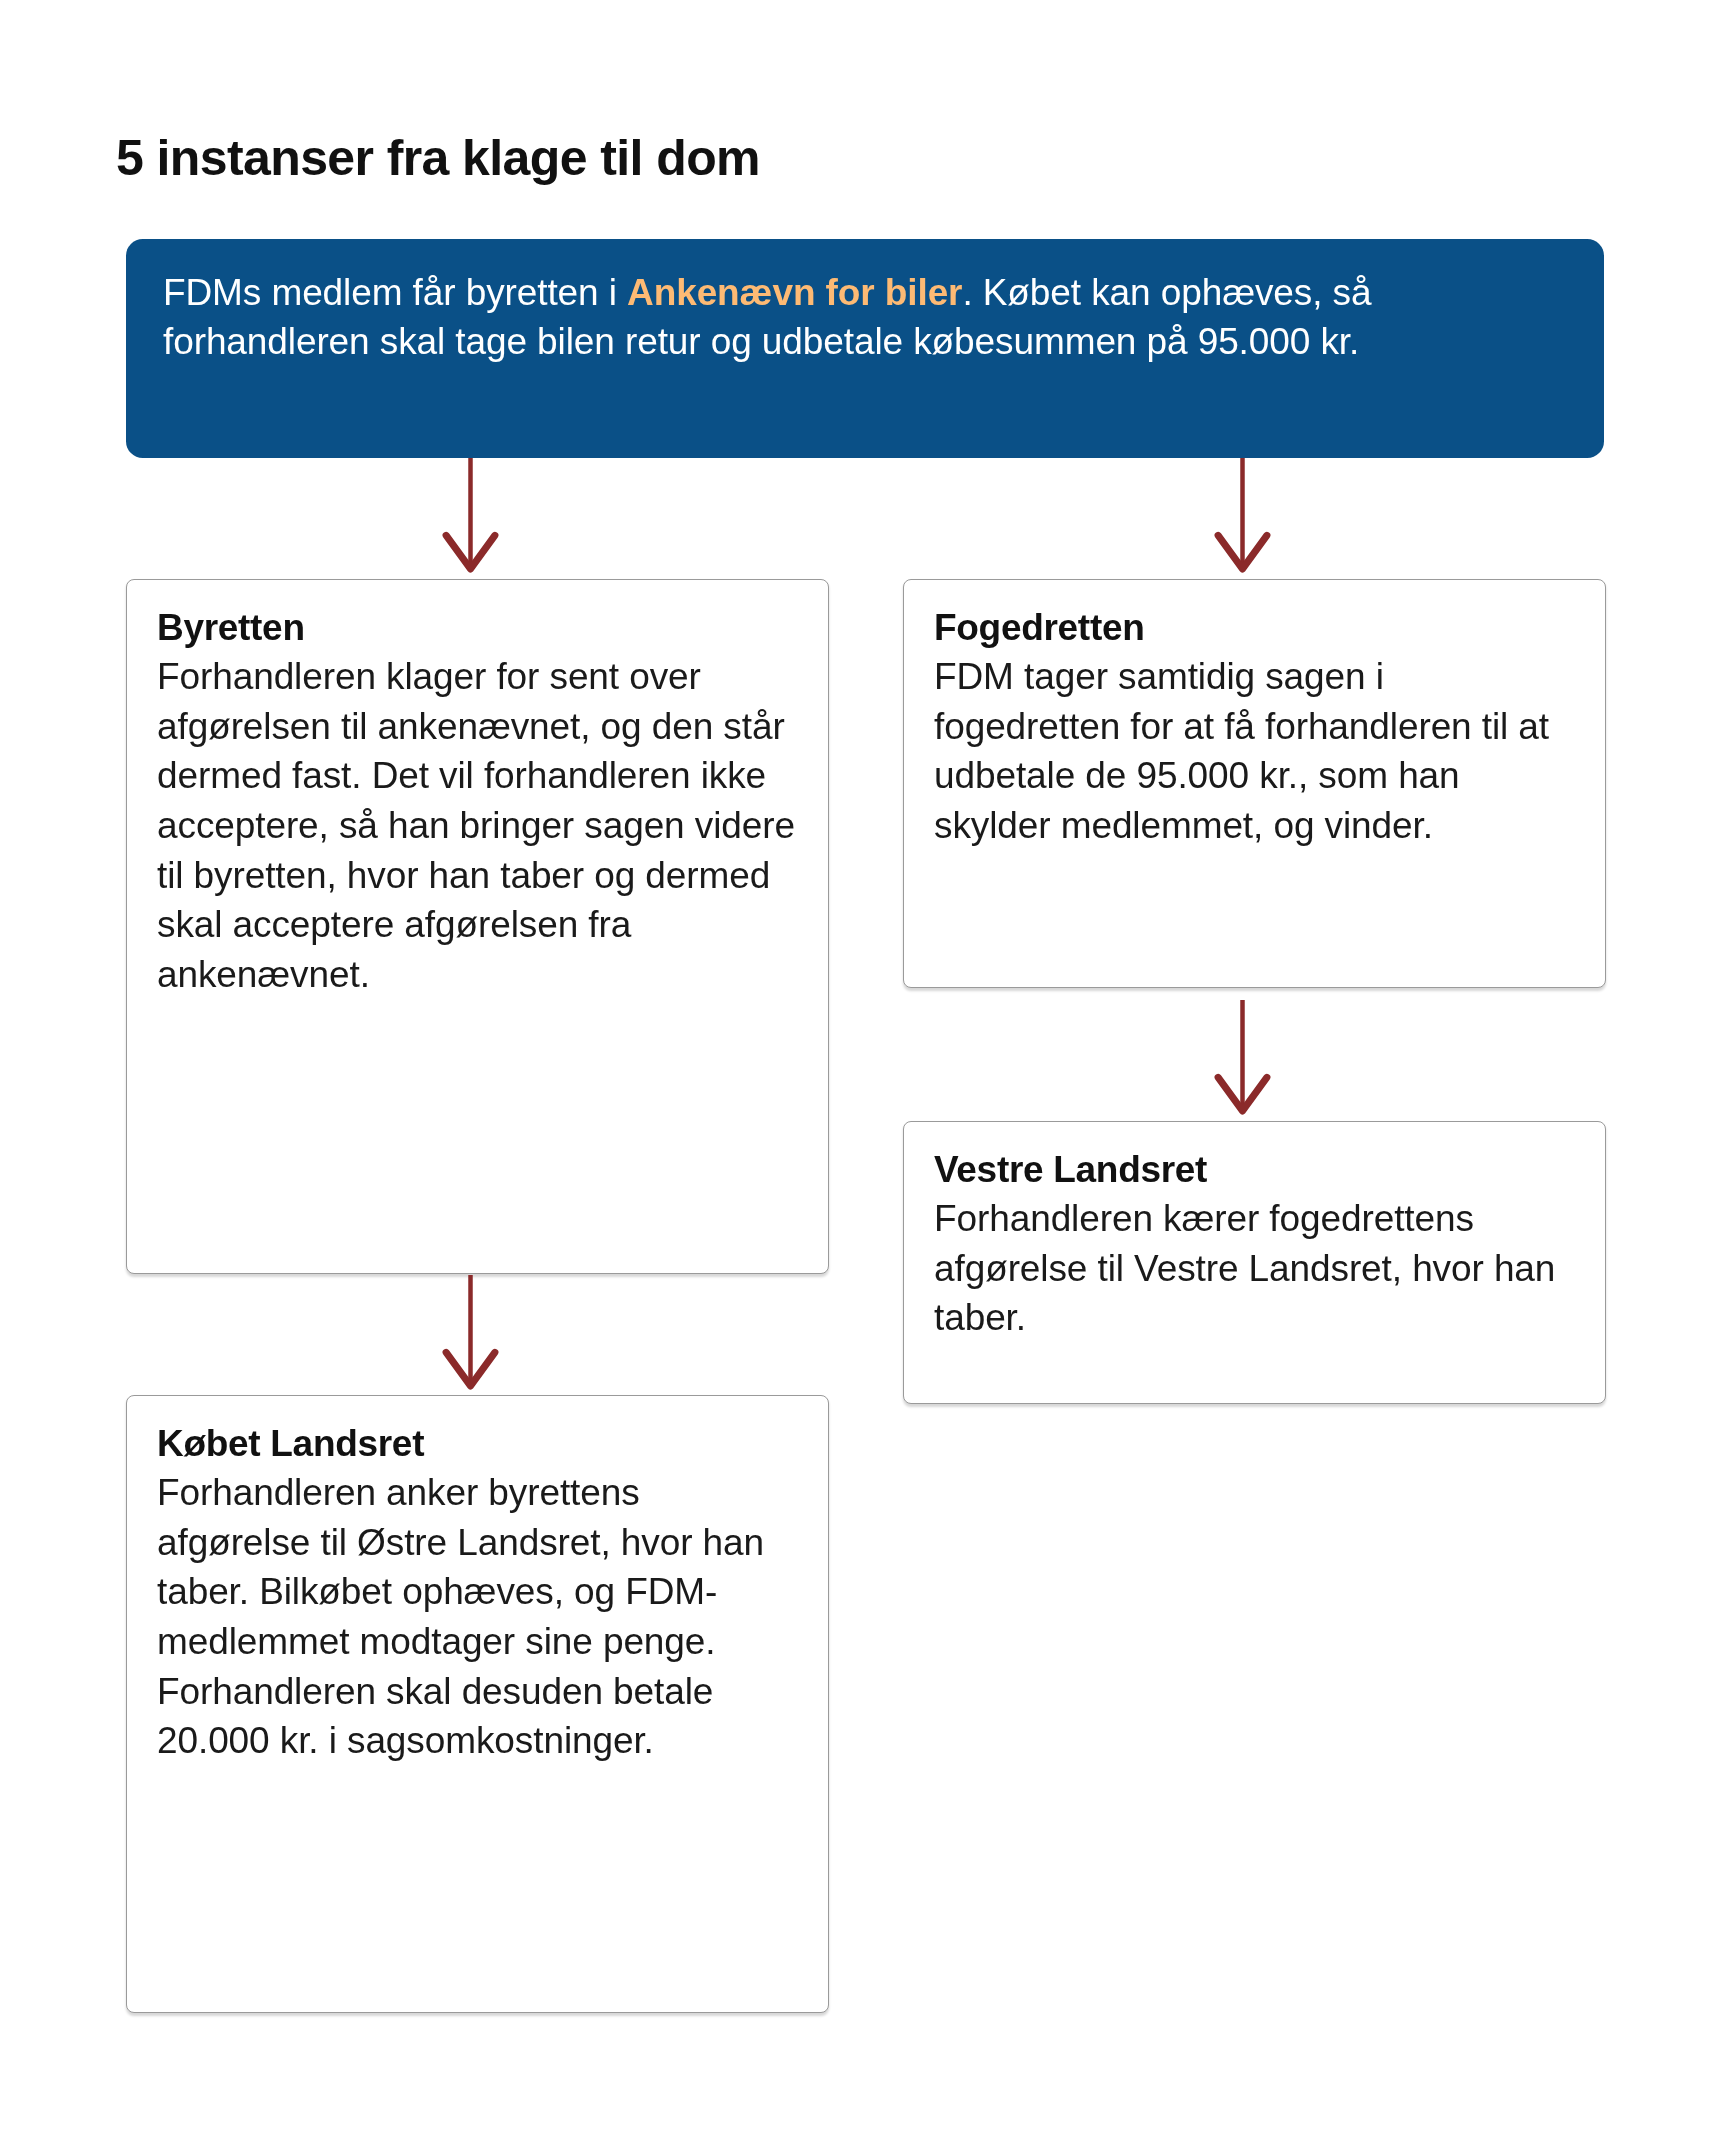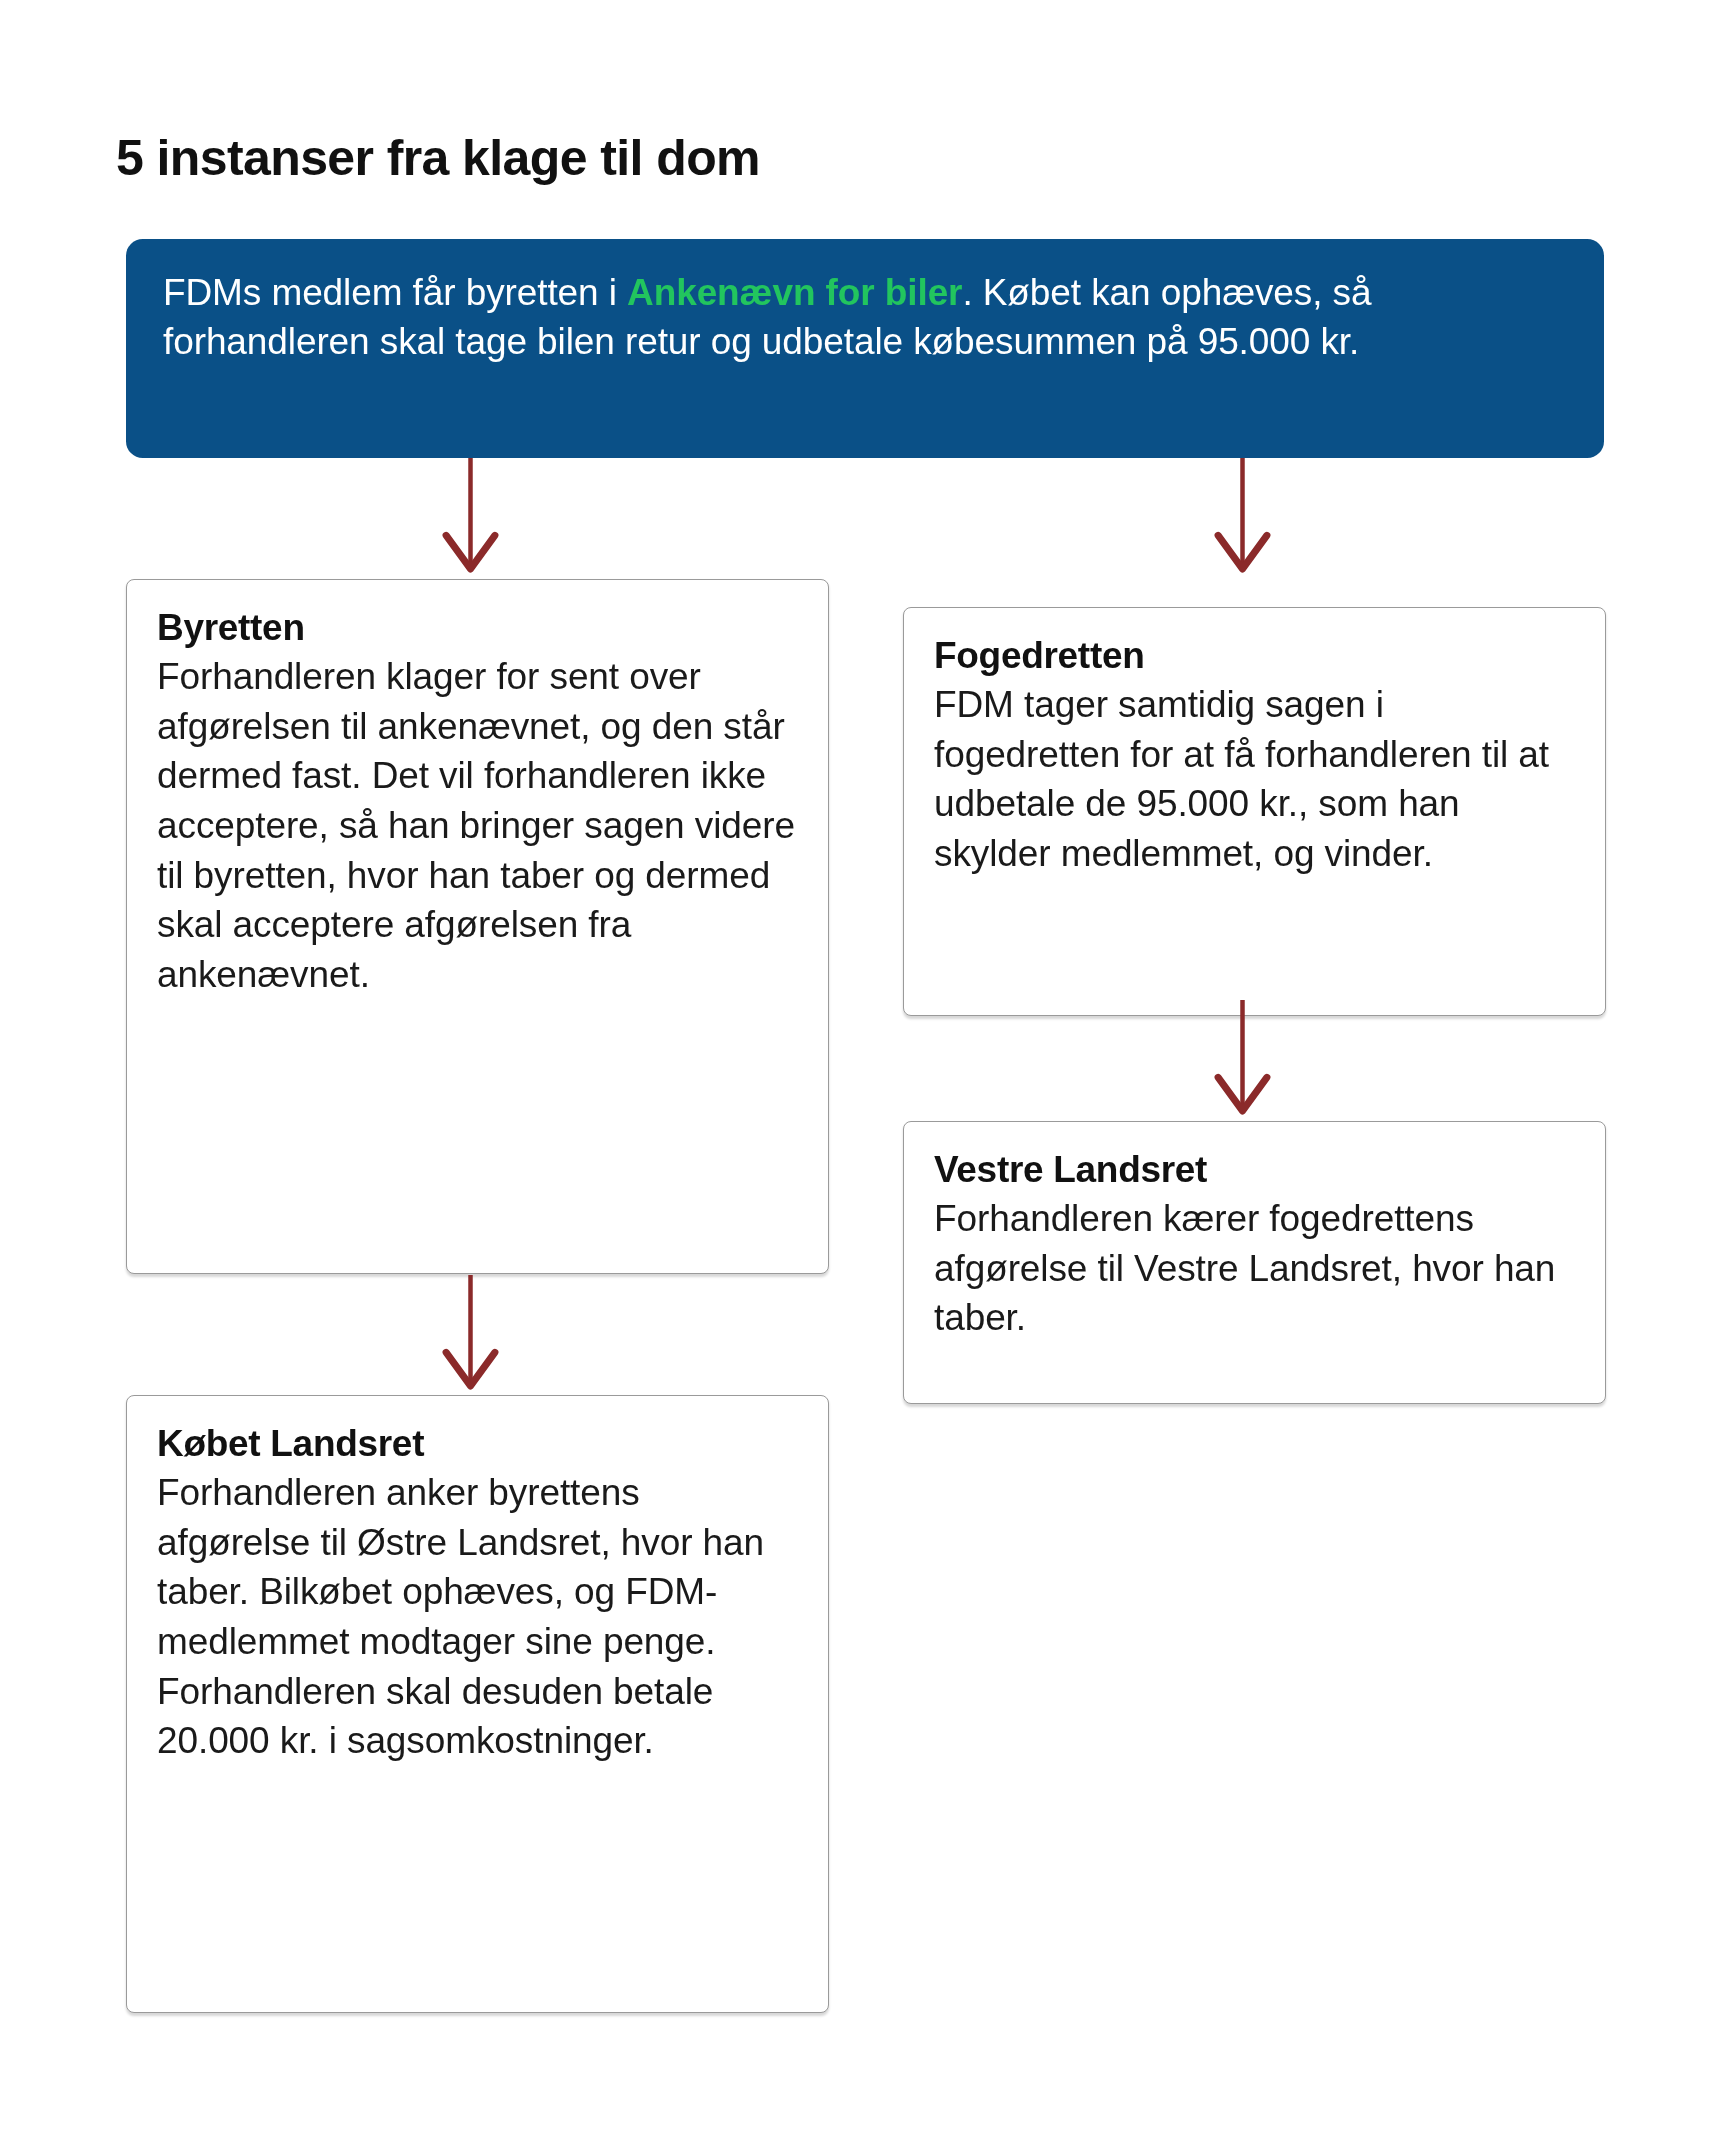--- a/index.html
+++ b/index.html
@@ -51,21 +51,21 @@
   }
   .intro-text {
     font-size: 37px;
     line-height: 1.32;
     color: #ffffff;
     font-weight: 400;
     letter-spacing: -0.1px;
   }
   .intro-text .emph {
     font-weight: bold;
-    color: #22c55e;
+    color: #fdba74;
   }
 
   
   .card {
     position: absolute;
     box-sizing: border-box;
     background: #ffffff;
     border: 1.9px solid #9a9a9a;
     border-radius: 8px;
     padding: 26px 30px 24.4px 30px;
@@ -82,21 +82,21 @@
   .card-body {
     font-size: 37px;
     line-height: 1.34;
     color: #1a1a1a;
     letter-spacing: -0.1px;
     font-weight: 400;
   }
 
   
   #card-byretten      { left: 126px;  top: 579px;  width: 703px; height: 695px; }
-  #card-fogedretten   { left: 903px; top: 579px;  width: 703px; height: 409px; margin-top: 28px;  }
+  #card-fogedretten   { left: 903px; top: 579px;  width: 703px; height: 409px;  }
   #card-vestre        { left: 903px; top: 1121px; width: 703px; height: 283px;  }
   #card-ostre         { left: 126px;  top: 1395px; width: 703px; height: 618px;  }
 
   
   .arrow {
     position: absolute;
     width: 77px;
   }
   .arrow svg { display: block; width: 100%; height: 100%; }
 

